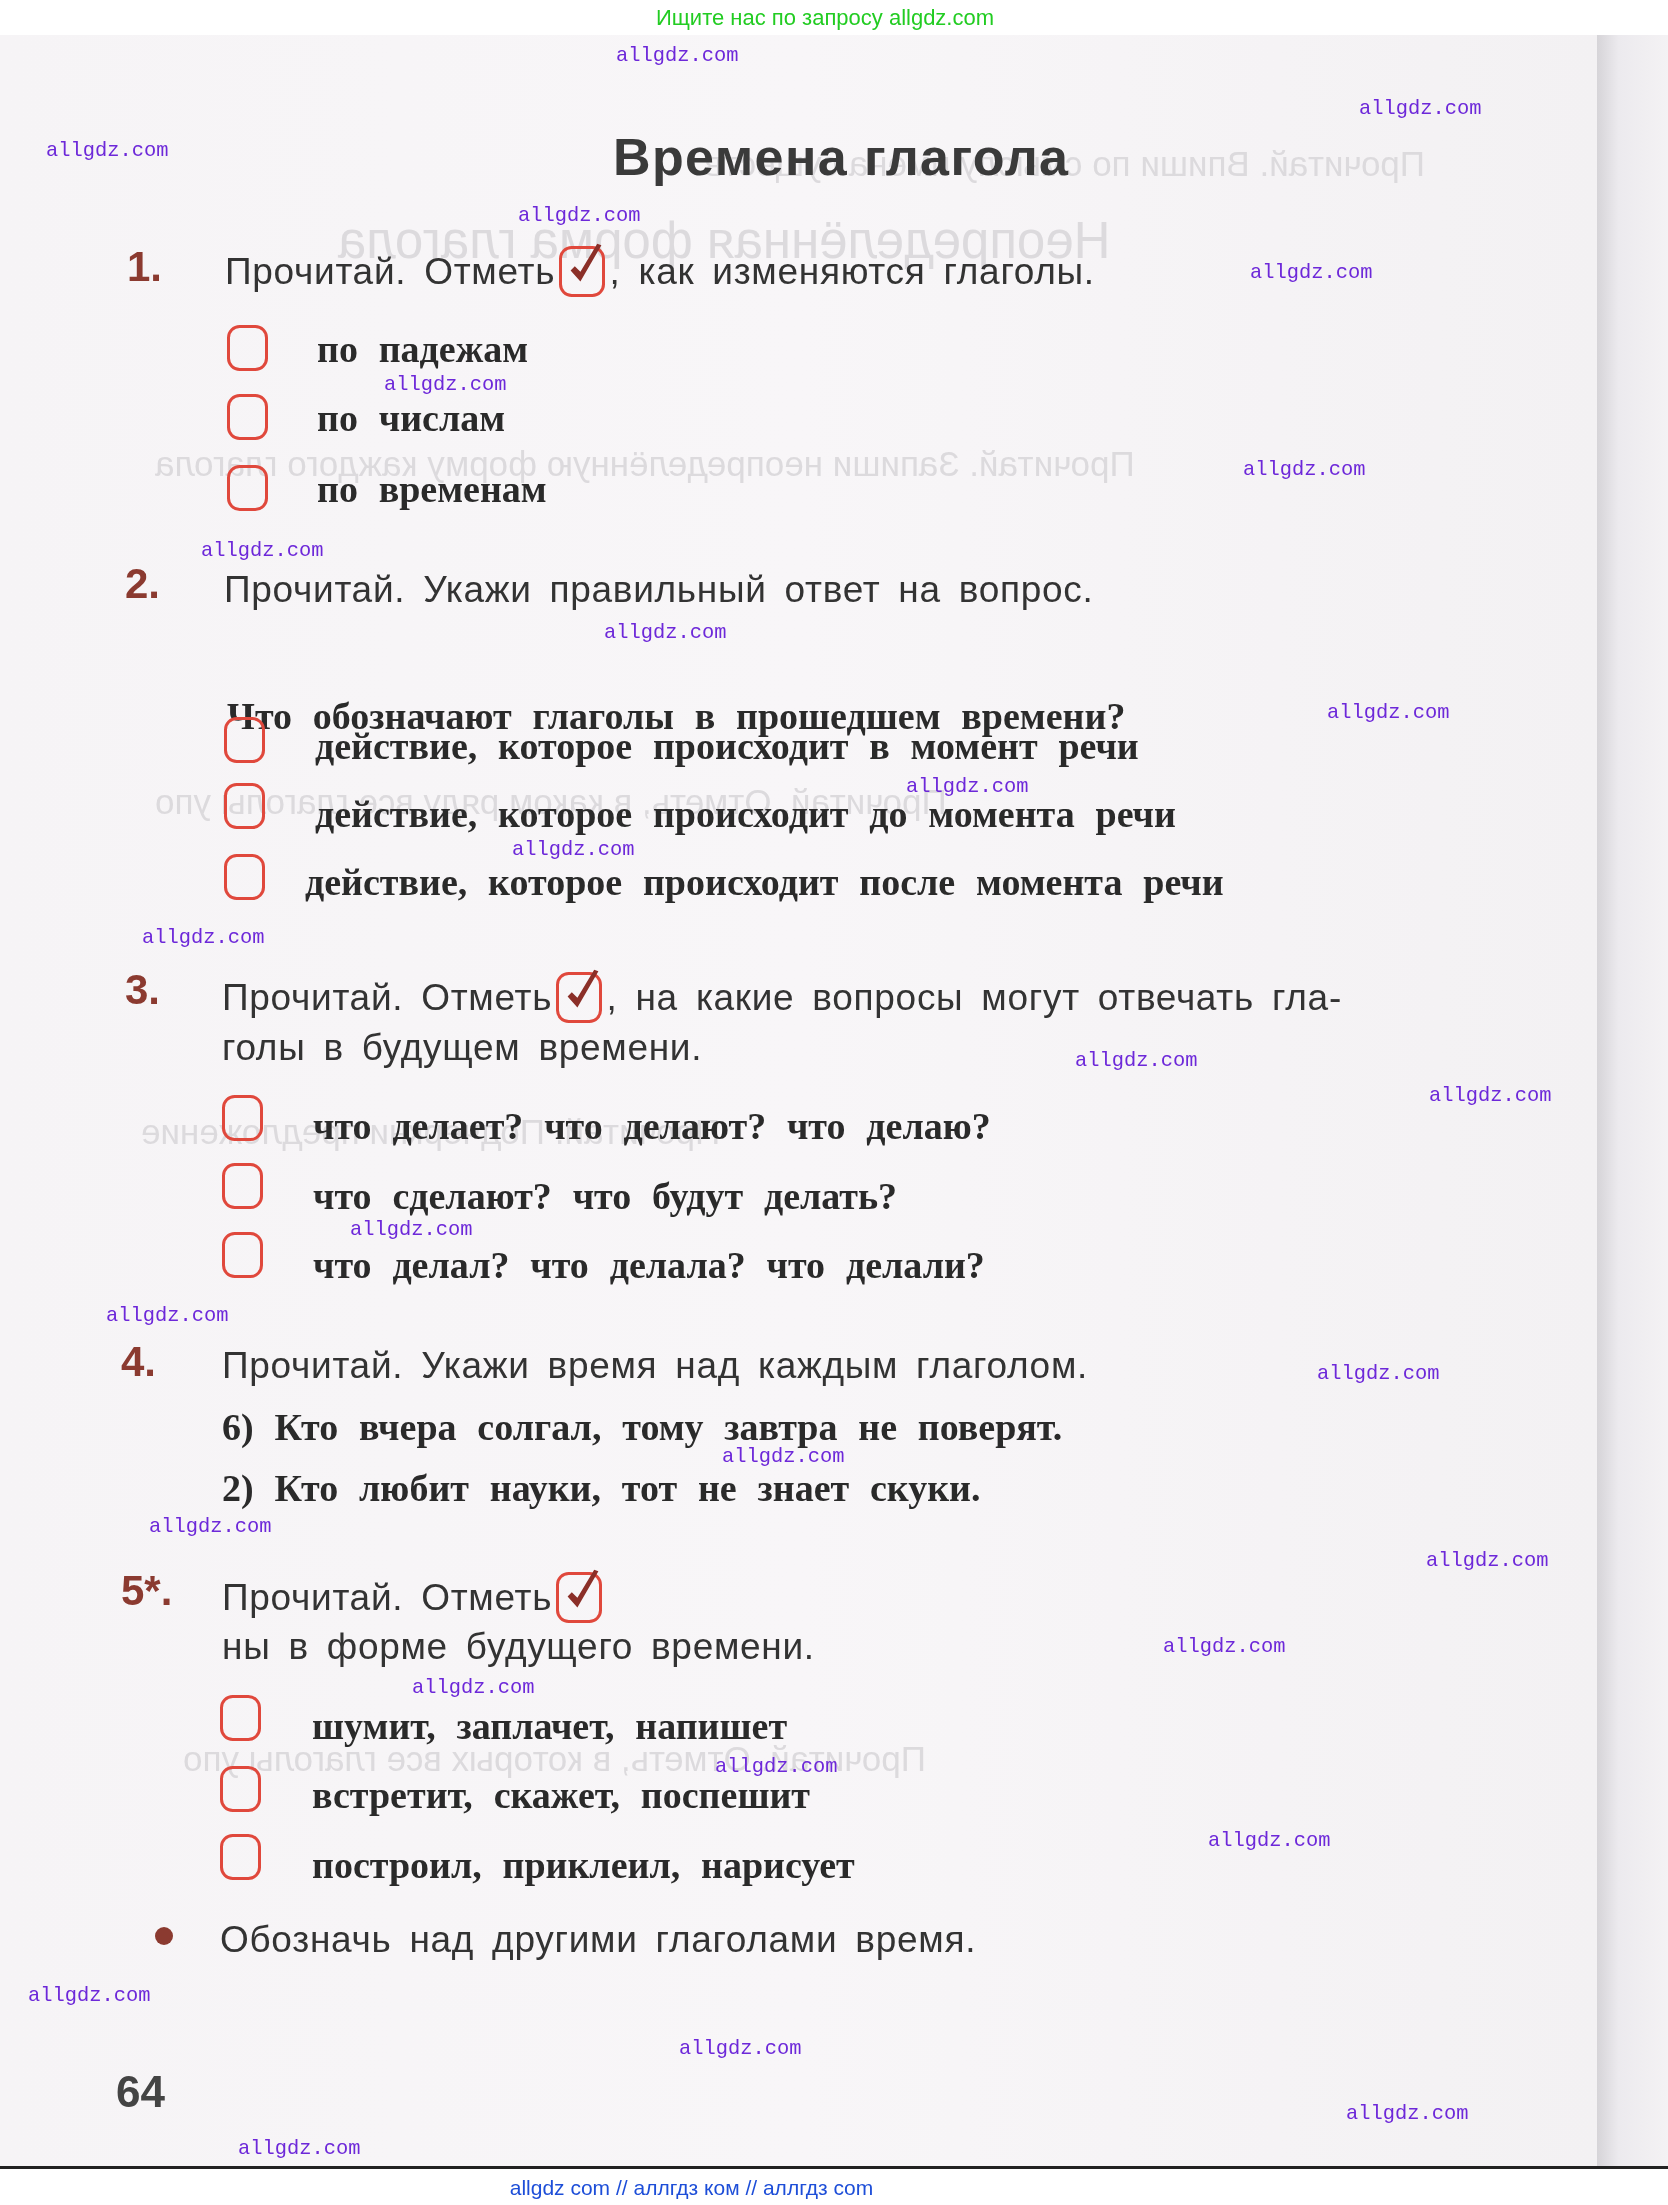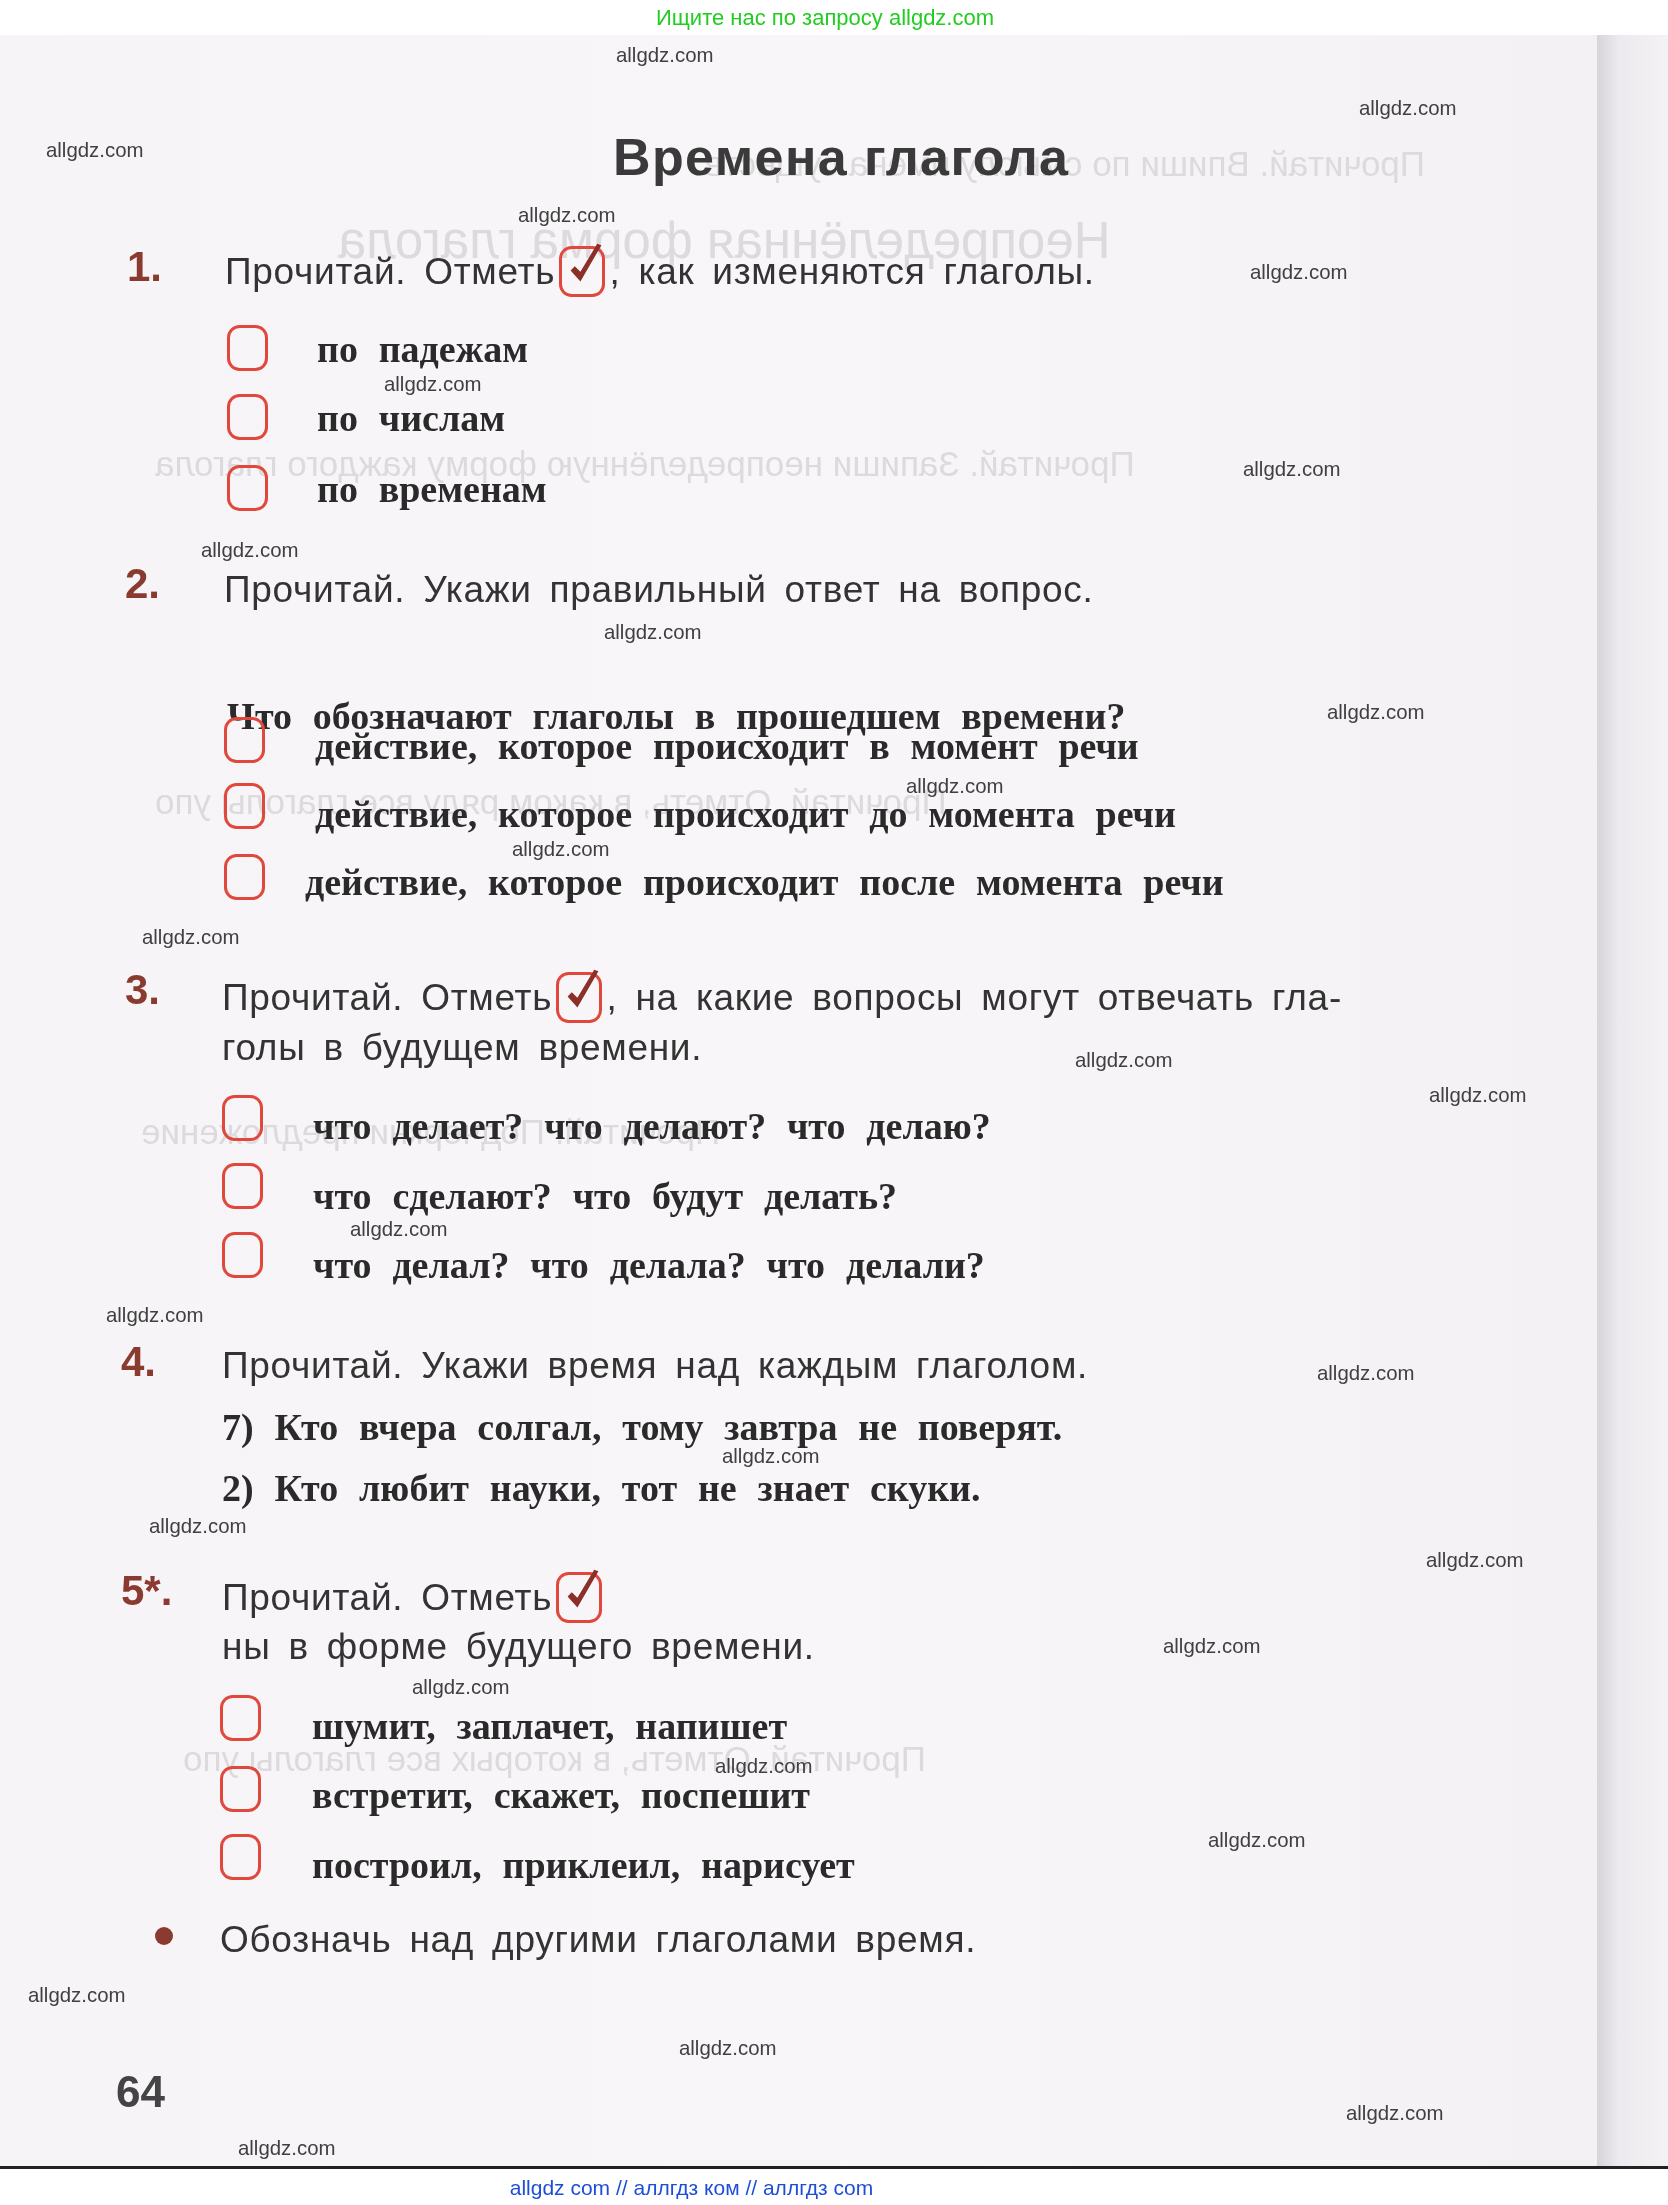--- a/index.html
+++ b/index.html
@@ -63,21 +63,21 @@
     .check-sample svg { position: absolute; left: 2.8px; top: -8.4px; }
     .inline-row { position: absolute; display: flex; align-items: center; white-space: nowrap; }
     .bullet {
       position: absolute; width: 18.3px; height: 18.3px; border-radius: 50%; background: #8b3a30;
     }
     .page-number {
       position: absolute; left: 116px; top: 2067px; font-size: 44px; font-weight: bold; color: #444;
       font-family: "Liberation Sans", sans-serif;
     }
     .wm {
-      position: absolute; font-size: 20.4px; color: #404040; font-family: Liberation Sans, sans-serif;
+      position: absolute; font-size: 20.4px; color: #6d28d9; font-family: Liberation Mono, monospace;
       white-space: nowrap;
       text-align: right;
     }
   </style>
 </head>
 <body>
 
 <div class="top-banner">Ищите нас по запросу allgdz.com</div>
 
 <div class="page"></div>
@@ -132,21 +132,21 @@
 <div class="task-text" style="left:222px; top:1027px;">голы в будущем времени.</div>
 <div class="checkbox" style="left:222px; top:1095px;"></div>
 <div class="serif-text" style="left:313px; top:1104px;">что делает? что делают? что делаю?</div>
 <div class="checkbox" style="left:222px; top:1163px;"></div>
 <div class="serif-text" style="left:313px; top:1174px;">что сделают? что будут делать?</div>
 <div class="checkbox" style="left:222px; top:1232px;"></div>
 <div class="serif-text" style="left:313px; top:1243px;">что делал? что делала? что делали?</div>
 
 <div class="task-num" style="left:121px; top:1338px;">4.</div>
 <div class="task-text" style="left:222px; top:1345px;">Прочитай. Укажи время над каждым глаголом.</div>
-<div class="serif-text" style="left:222px; top:1405px;">7) Кто вчера солгал, тому завтра не поверят.</div>
+<div class="serif-text" style="left:222px; top:1405px;">6) Кто вчера солгал, тому завтра не поверят.</div>
 <div class="serif-text" style="left:222px; top:1466px;">2) Кто любит науки, тот не знает скуки.</div>
 
 <div class="task-num" style="left:121px; top:1567px;">5*.</div>
 <div class="inline-row" style="left:222px; top:1572px;">
   <span class="task-text" style="position:static;">Прочитай. Отметь</span>
   <span class="check-sample">
     <svg width="42" height="49" viewBox="0 0 60 70">
         <path d="M8 42 L22 58 L52 6 L46 4 L22 44 L14 36 Z" fill="#8b2f28"></path>
       </svg>
   </span>

